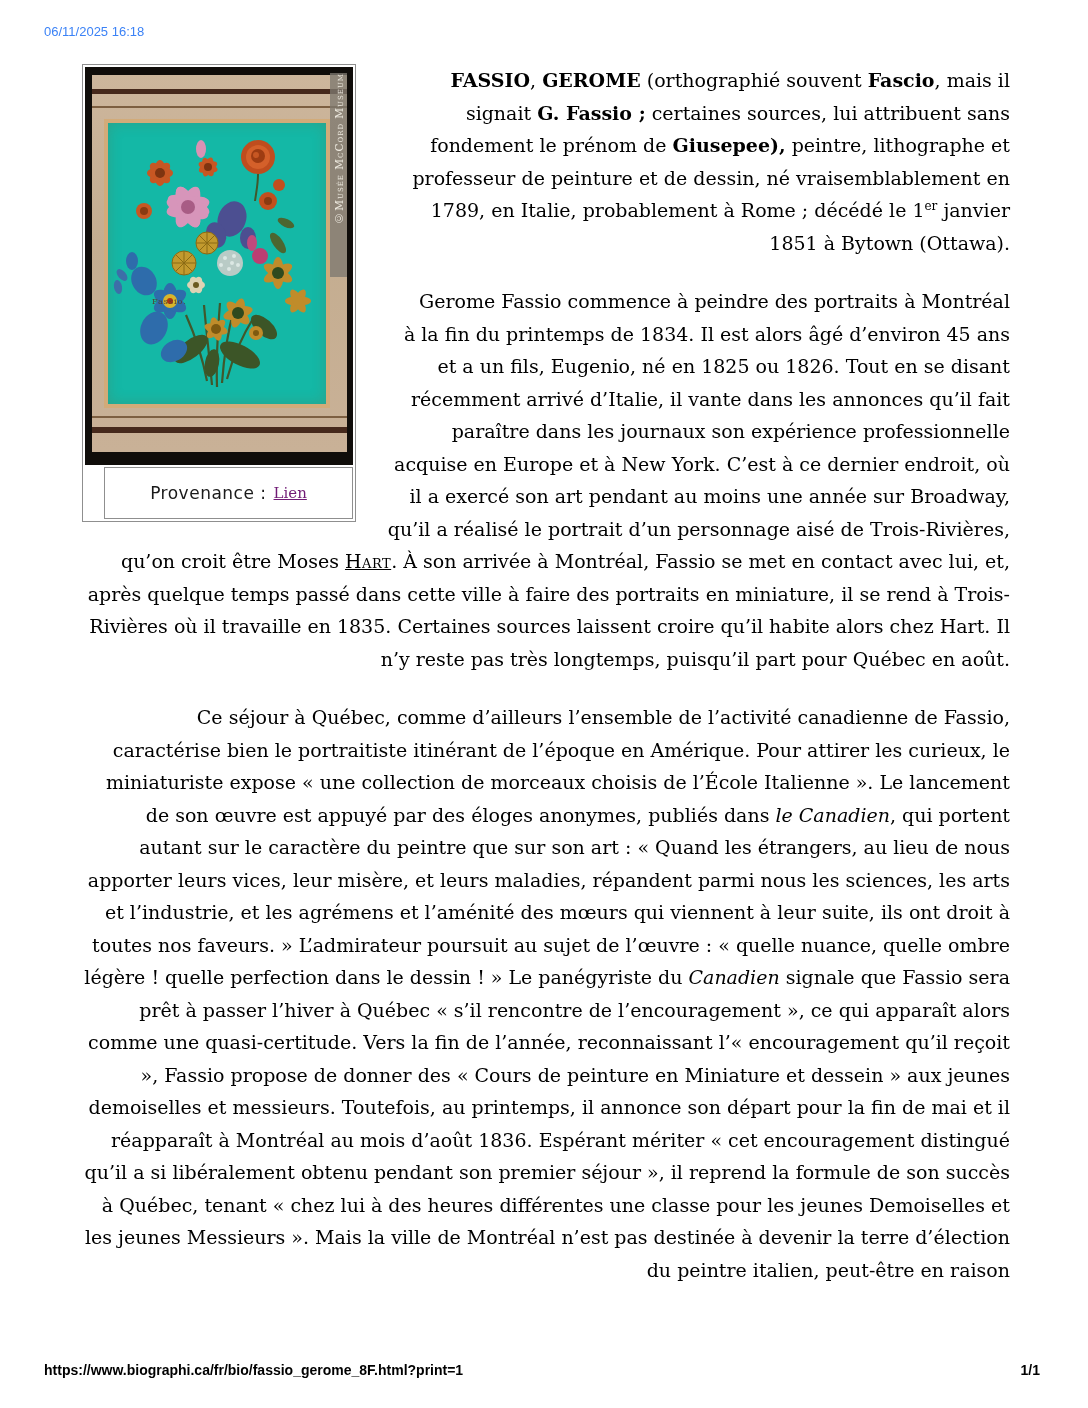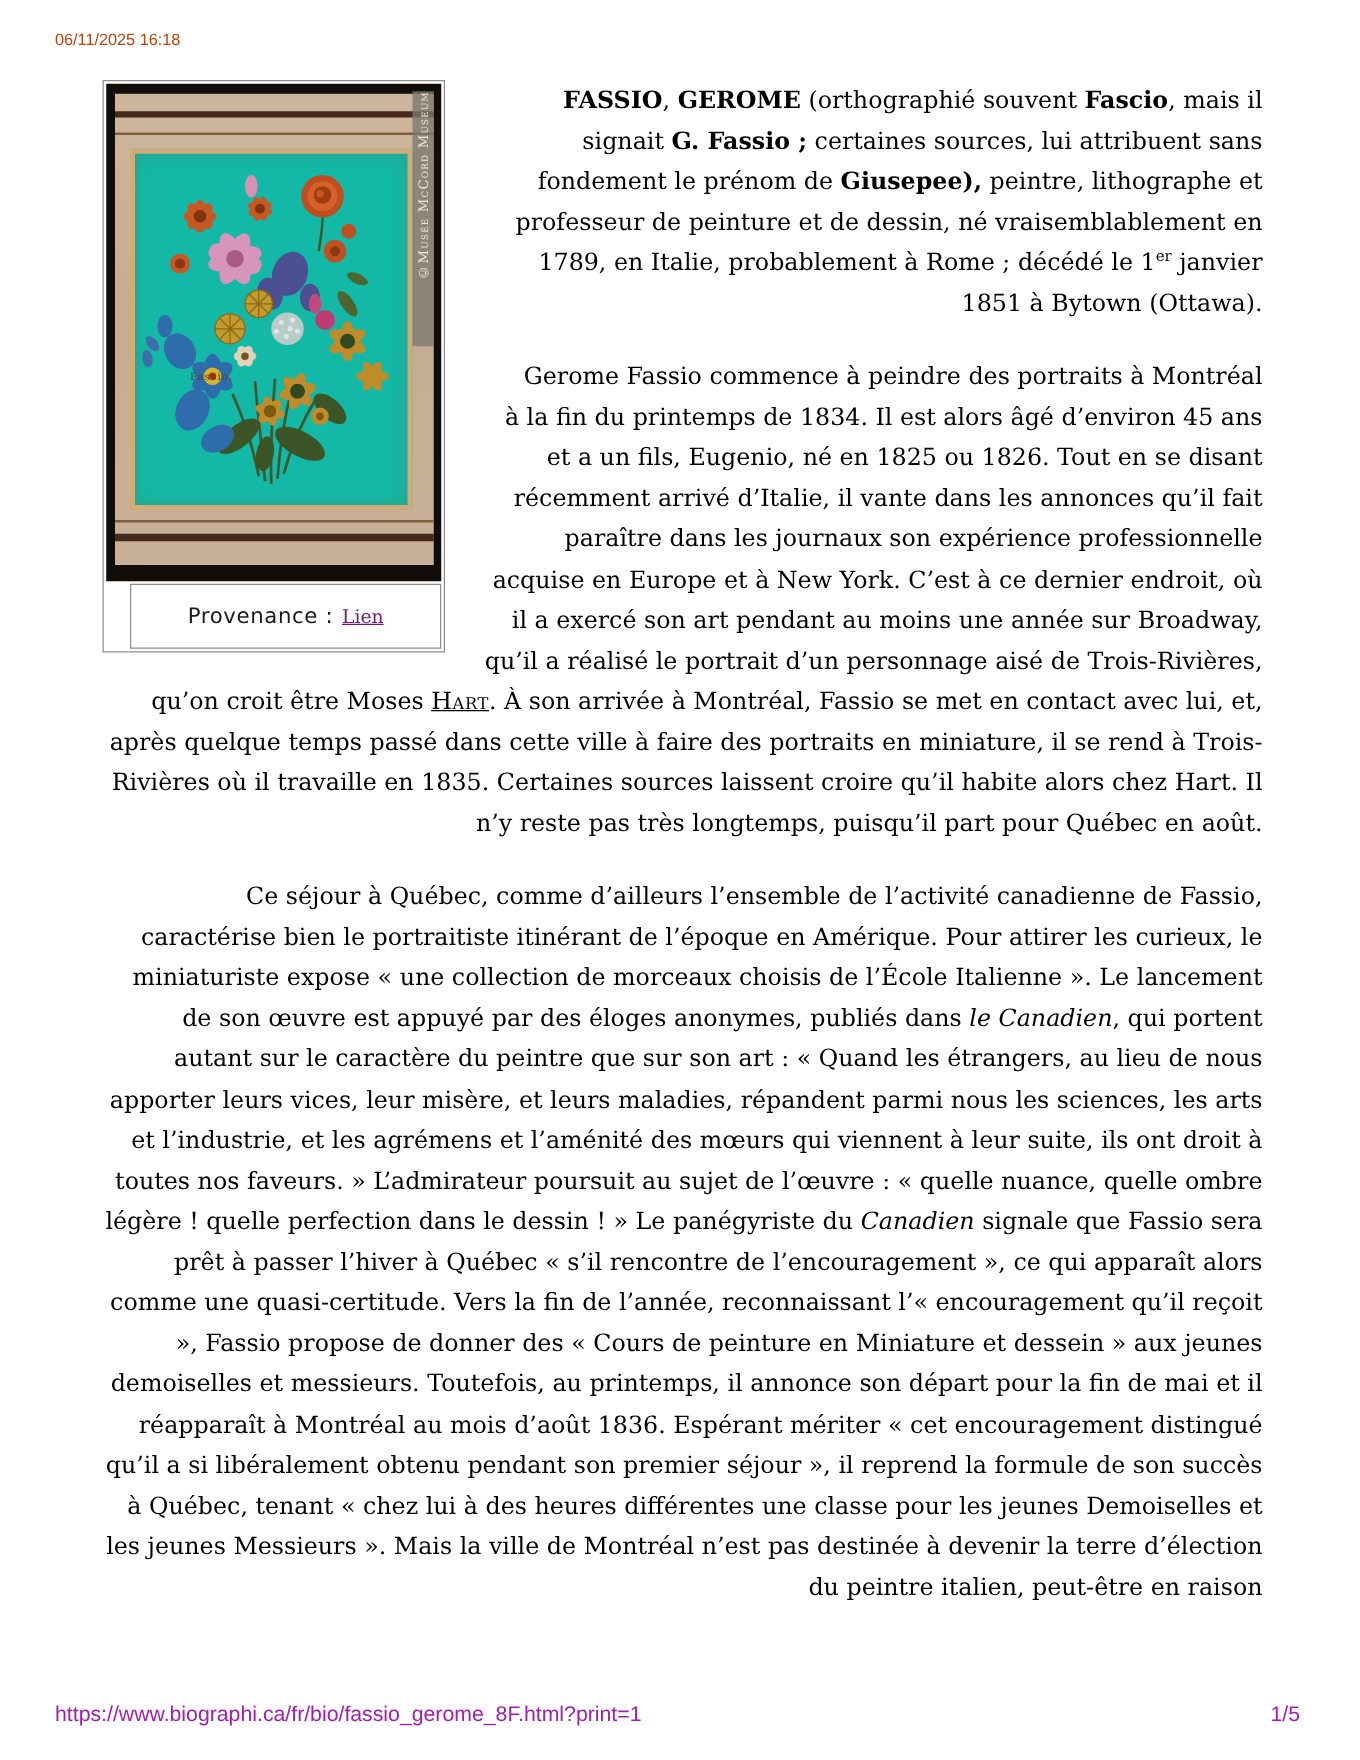--- a/index.html
+++ b/index.html
@@ -4,27 +4,27 @@
 <style>
   html,body{margin:0;padding:0;}
   body{
     width:1088px;height:1408px;position:relative;background:#ffffff;
     font-family:"DejaVu Serif","Liberation Serif",serif;color:#000;
     overflow:hidden;
   }
   
   .print-header{
     position:absolute;top:24px;left:44px;right:44px;height:18px;
-    font-family:"Liberation Sans","DejaVu Sans",sans-serif;font-size:13px;color:#c2410c;
+    font-family:"Liberation Sans","DejaVu Sans",sans-serif;font-size:13px;color:#3b82f6;
   }
   .print-header .dt{position:absolute;left:0;top:0;}
   .print-header .ttl{position:absolute;left:0;right:0;text-align:center;top:0;}
   .print-footer{
     position:absolute;bottom:28px;left:44px;right:48px;height:18px;
-    font-family:"Liberation Sans","DejaVu Sans",sans-serif;font-size:17px;color:#a21caf;
+    font-family:"Liberation Sans","DejaVu Sans",sans-serif;font-size:14px;color:#000000;font-weight:bold;
   }
   .print-footer .url{position:absolute;left:0;top:0;}
   .print-footer .pg{position:absolute;right:0;top:0;}
   
   .content{position:absolute;left:82px;top:64px;width:928px;}
   .content p{
     margin:0 0 26px 0;font-size:19px;line-height:32.5px;text-align:right;
   }
   .content p.indent{text-indent:27px;}
   .sc{font-variant:small-caps;letter-spacing:.5px;}
@@ -249,14 +249,14 @@
   </figure>
 
   <p><span style="font-weight: 700;">FASSIO</span><span>, </span><span style="font-weight: 700;">GEROME</span><span> (orthographié souvent </span><span style="font-weight: 700;">Fascio</span><span>, mais il signait </span><span style="font-weight: 700;">G. Fassio ;</span><span> certaines sources, lui attribuent sans fondement le prénom de </span><span style="font-weight: 700;">Giusepee),</span><span> peintre, lithographe et professeur de peinture et de dessin, né vraisemblablement en 1789, en Italie, probablement à Rome ; décédé le 1</span><sup>er</sup><span> janvier 1851 à Bytown (Ottawa).</span></p>
   <p class="indent"><span>Gerome Fassio commence à peindre des portraits à Montréal à la fin du printemps de 1834. Il est alors âgé d’environ 45 ans et a un fils, Eugenio, né en 1825 ou 1826. Tout en se disant récemment arrivé d’Italie, il vante dans les annonces qu’il fait paraître dans les journaux son expérience professionnelle acquise en Europe et à New York. C’est à ce dernier endroit, où il a exercé son art pendant au moins une année sur Broadway, qu’il a réalisé le portrait d’un personnage aisé de Trois-Rivières, qu’on croit être Moses </span><span class="sc" style="text-decoration: underline;">Hart</span><span>. À son arrivée à Montréal, Fassio se met en contact avec lui, et, après quelque temps passé dans cette ville à faire des portraits en miniature, il se rend à Trois-Rivières où il travaille en 1835. Certaines sources laissent croire qu’il habite alors chez Hart. Il n’y reste pas très longtemps, puisqu’il part pour Québec en août.</span></p>
   <p class="indent"><span>Ce séjour à Québec, comme d’ailleurs l’ensemble de l’activité canadienne de Fassio, caractérise bien le portraitiste itinérant de l’époque en Amérique. Pour attirer les curieux, le miniaturiste expose « une collection de morceaux choisis de l’École Italienne ». Le lancement de son œuvre est appuyé par des éloges anonymes, publiés dans </span><span style="font-style: italic;">le Canadien</span><span>, qui portent autant sur le caractère du peintre que sur son art : « Quand les étrangers, au lieu de nous apporter leurs vices, leur misère, et leurs maladies, répandent parmi nous les sciences, les arts et l’industrie, et les agrémens et l’aménité des mœurs qui viennent à leur suite, ils ont droit à toutes nos faveurs. » L’admirateur poursuit au sujet de l’œuvre : « quelle nuance, quelle ombre légère ! quelle perfection dans le dessin ! » Le panégyriste du </span><span style="font-style: italic;">Canadien</span><span> signale que Fassio sera prêt à passer l’hiver à Québec « s’il rencontre de l’encouragement », ce qui apparaît alors comme une quasi-certitude. Vers la fin de l’année, reconnaissant l’« encouragement qu’il reçoit », Fassio propose de donner des « Cours de peinture en Miniature et dessein » aux jeunes demoiselles et messieurs. Toutefois, au printemps, il annonce son départ pour la fin de mai et il réapparaît à Montréal au mois d’août 1836. Espérant mériter « cet encouragement distingué qu’il a si libéralement obtenu pendant son premier séjour », il reprend la formule de son succès à Québec, tenant « chez lui à des heures différentes une classe pour les jeunes Demoiselles et les jeunes Messieurs ». Mais la ville de Montréal n’est pas destinée à devenir la terre d’élection du peintre italien, peut-être en raison</span></p>
 
 </div>
 
 <div class="print-footer">
   <span class="url">https://www.biographi.ca/fr/bio/fassio_gerome_8F.html?print=1</span>
-  <span class="pg">1/5</span>
+  <span class="pg">1/1</span>
 </div>
 
 </body></html>

